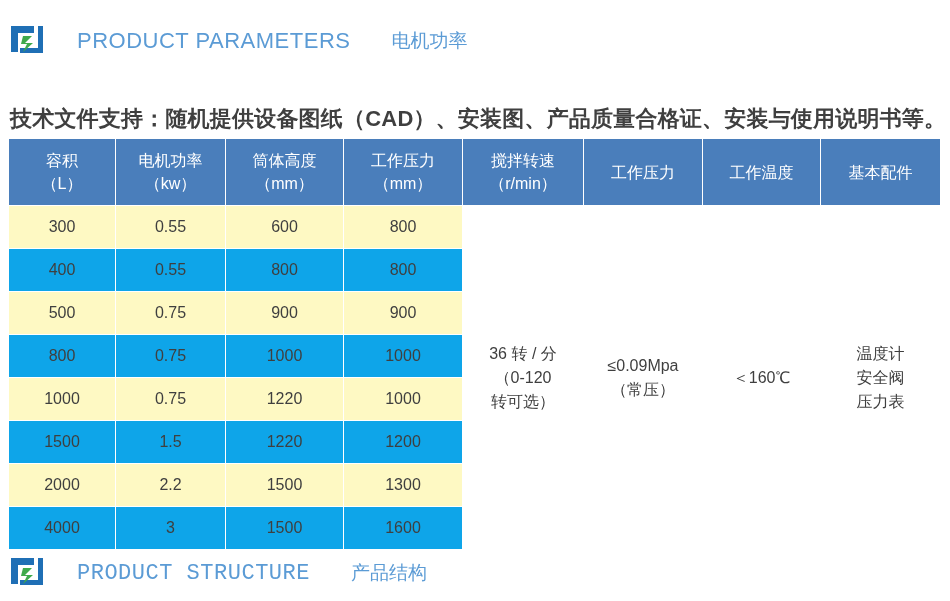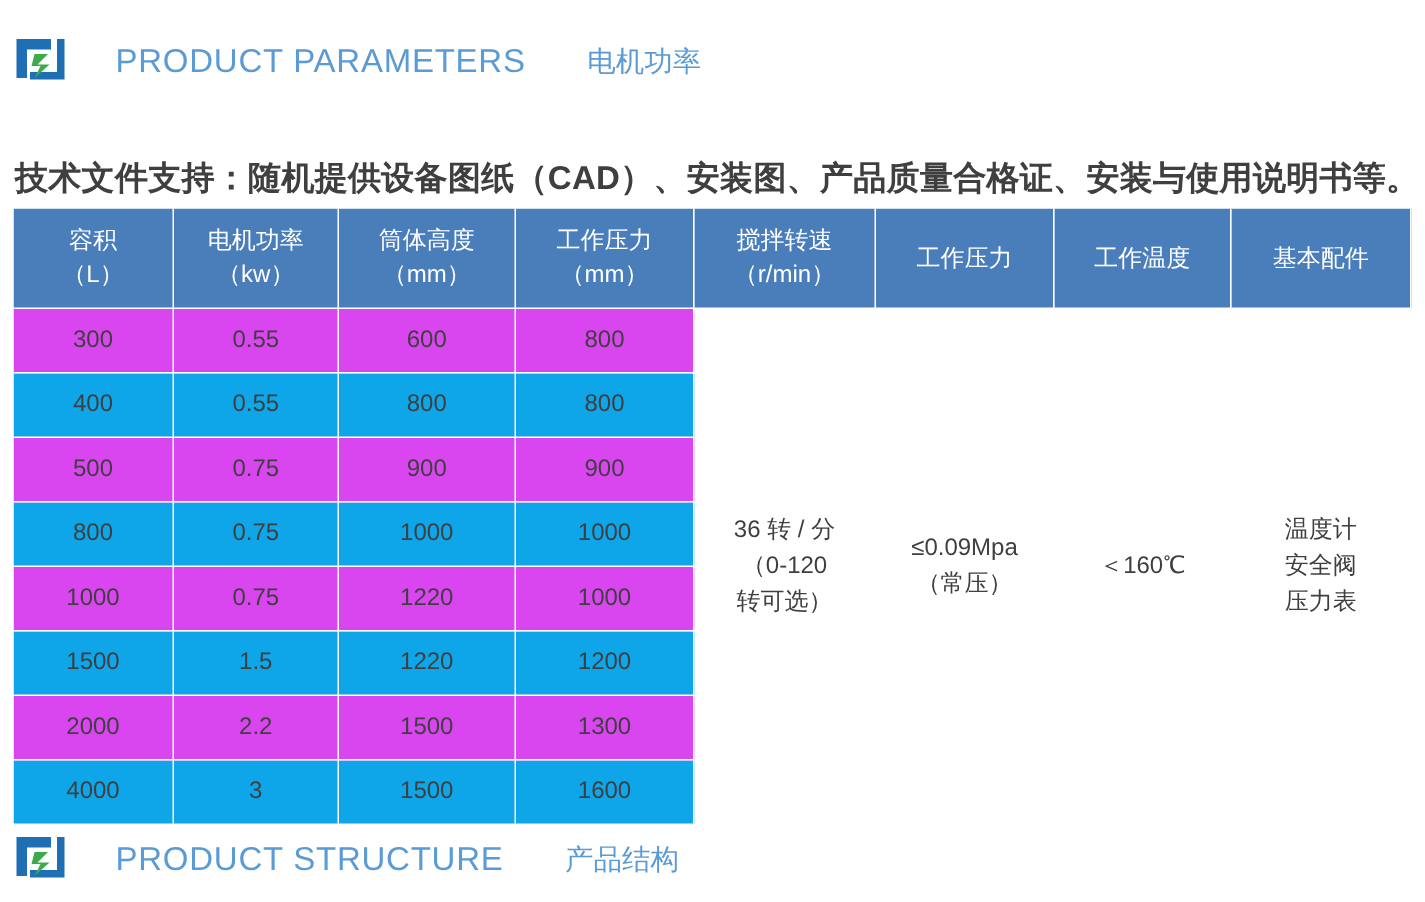--- a/index.html
+++ b/index.html
@@ -47,20 +47,21 @@
   }
   #head1 {
     position: absolute;
     left: 8px;
     top: 22px;
   }
   #head2 {
     position: absolute;
     left: 8px;
     top: 554px;
+    font-family: Liberation Mono, monospace;
   }
 
   
   .note {
     position: absolute;
     left: 10px;
     top: 104px;
     font-size: 22px;
     color: #3f3f3f;
     letter-spacing: 0.2px;
@@ -92,21 +93,21 @@
   }
   table.params td {
     font-size: 16px;
     color: #3f3f3f;
     text-align: center;
     vertical-align: middle;
     border: 1px solid #ffffff;
     padding: 9px 2px;
     line-height: 1.5;
   }
-  tr.odd td { background: #d946ef; }
+  tr.odd td { background: #fef9c3; }
   tr.even td { background: #0ea5e9; }
   td.span-cell {
     background: #ffffff !important;
     font-size: 16px;
     line-height: 1.95;
   }
   .th-l1 { display: block; }
   .th-l2 { display: block; }
 </style>
 </head>

